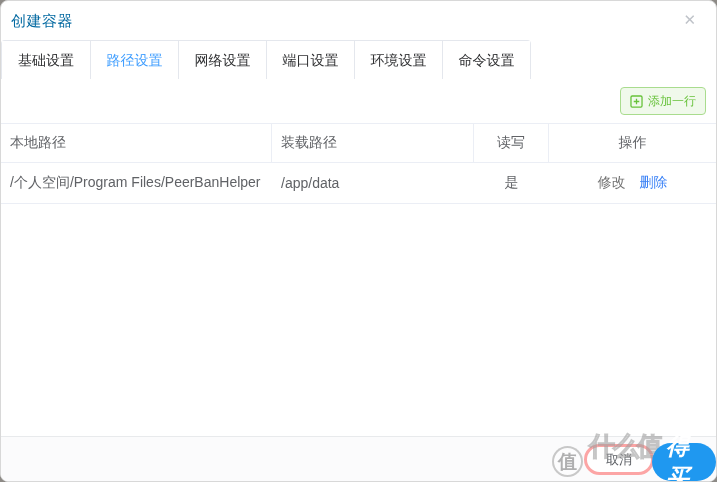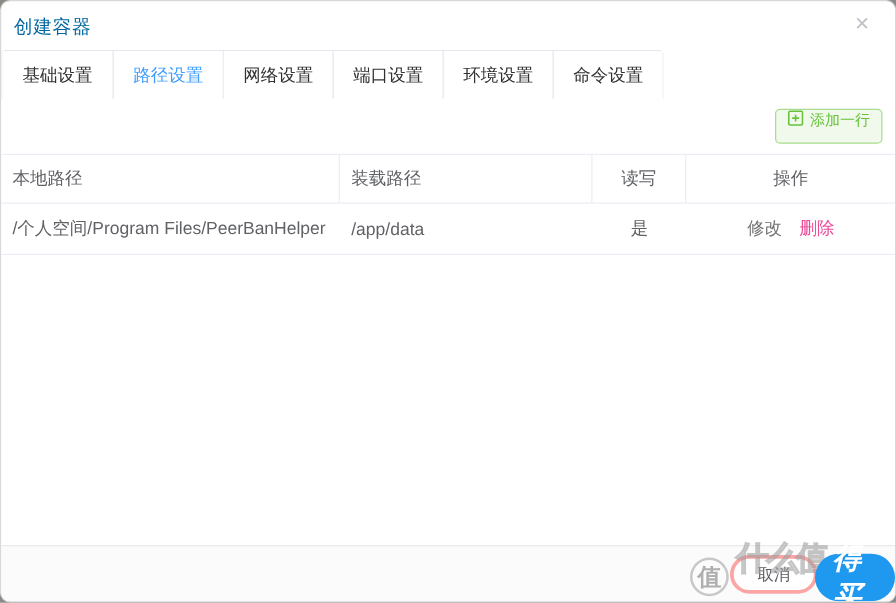--- a/index.html
+++ b/index.html
@@ -15,35 +15,35 @@
   .tabs{position:relative;height:40px;border-bottom:1px solid #e4e7ed;display:flex;}
   .tabs-nav{display:flex;border:1px solid #e4e7ed;border-bottom:none;border-radius:4px 4px 0 0;box-sizing:border-box;}
   .tab{width:88px;box-sizing:border-box;height:40px;line-height:39px;text-align:center;
     font-size:14px;color:#303133;cursor:pointer;border-left:1px solid #e4e7ed;background:#fff;}
   .tab:first-child{border-left:none;}
   .tab.active{color:#409eff;position:relative;}
   .tab.active::after{content:"";position:absolute;left:0;right:0;bottom:-1px;height:1px;background:#fff;}
   
   .content{position:absolute;top:78px;left:0;right:0;bottom:45px;background:#fff;}
   .btn-add{position:absolute;top:8px;right:10px;height:28px;box-sizing:border-box;
-    display:flex;align-items:flex-start;gap:5px;padding:0 9px;font-size:12px;color:#67c23a;
+    display:flex;align-items:center;gap:5px;padding:0 9px;font-size:12px;color:#67c23a;
     background:#f0f9eb;border:1px solid #a9dc8e;border-radius:4px;cursor:pointer;font-family:inherit;}
   .btn-add svg{display:block;}
   
   .table{position:absolute;top:44px;left:0;right:0;font-size:14px;color:#606266;}
   .thead{display:flex;height:38px;border-top:1px solid #ebeef5;border-bottom:1px solid #ebeef5;}
   .th{box-sizing:border-box;display:flex;align-items:center;padding:0 9px;}
   .th:not(:last-child){border-right:1px solid #ebeef5;}
   .tr{display:flex;height:40px;border-bottom:1px solid #ebeef5;}
   .td{box-sizing:border-box;display:flex;align-items:center;padding:0 9px;}
   .c1{width:271px;}.c2{width:202px;}.c3{width:75px;justify-content:center;}
   .c4{flex:1;justify-content:center;}
   .action-link{background:none;border:none;font-family:inherit;font-size:14px;cursor:pointer;padding:0;margin:0 7px;}
   .link-edit{color:#737373;}
-  .link-del{color:#ec4899;}
+  .link-del{color:#3b82f6;}
   
   .footer{position:absolute;left:0;right:0;bottom:0;height:44px;border-top:1px solid #e8eaec;
     background:#fbfbfc;}
   .btn-cancel{position:absolute;right:62px;top:7px;width:70px;height:31px;box-sizing:border-box;
     background:#fff;border:3px solid #fca5a5;border-radius:16px;color:#595c61;font-size:13px;
     cursor:pointer;font-family:inherit;}
   
   .watermark{position:absolute;left:0;top:0;width:100%;height:100%;pointer-events:none;}
   .wm-badge{position:absolute;left:551px;top:445px;width:31px;height:31px;box-sizing:border-box;
     border:2px solid rgba(165,165,165,.6);border-radius:50%;background:rgba(255,255,255,.35);

